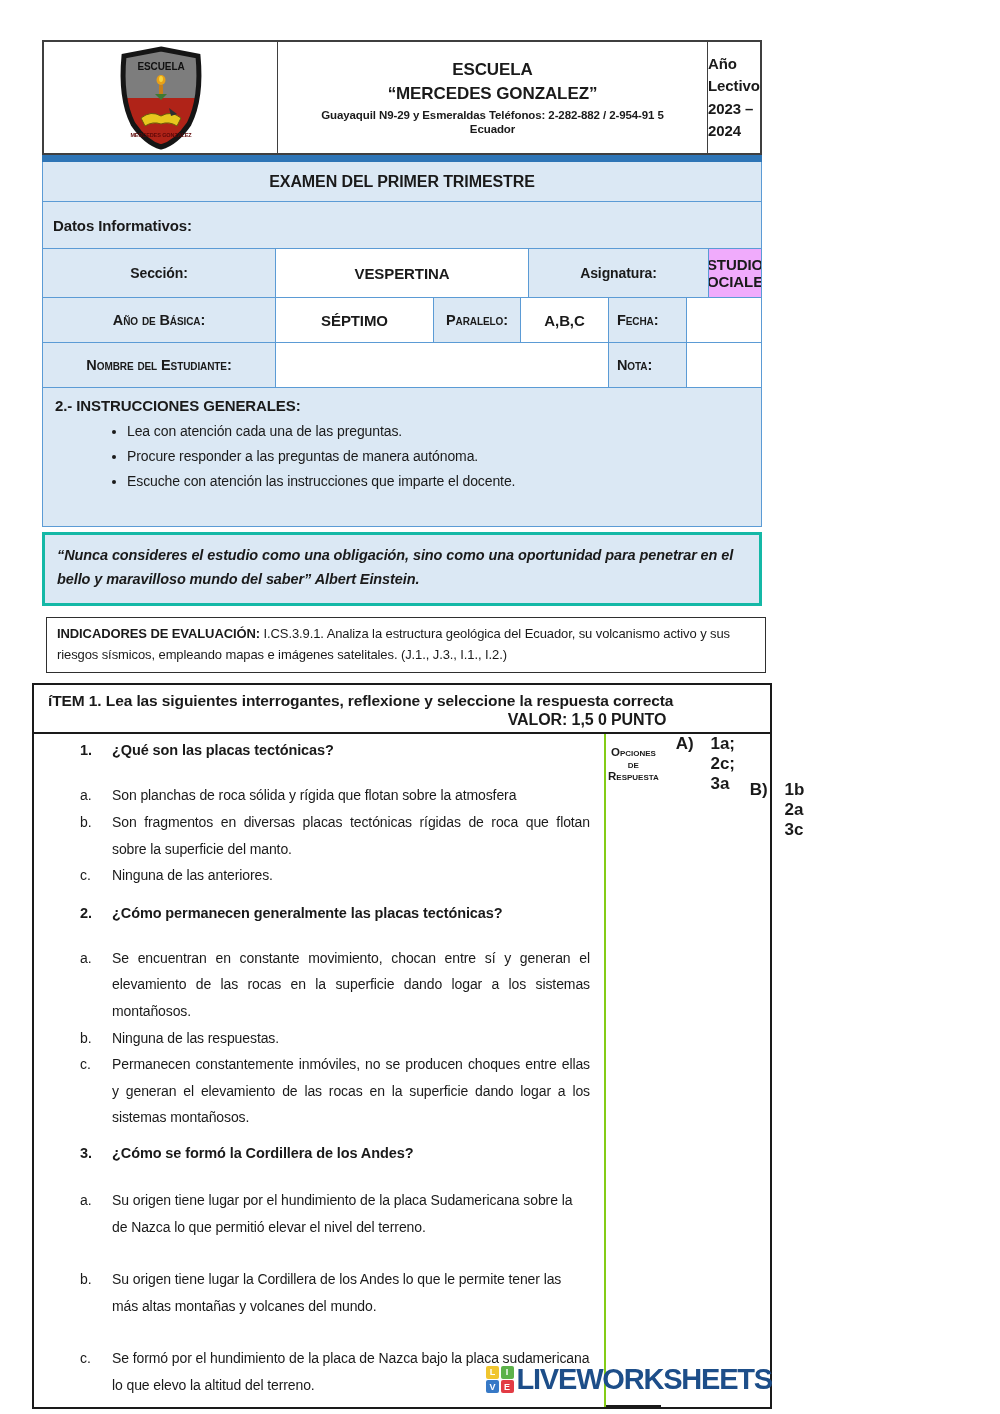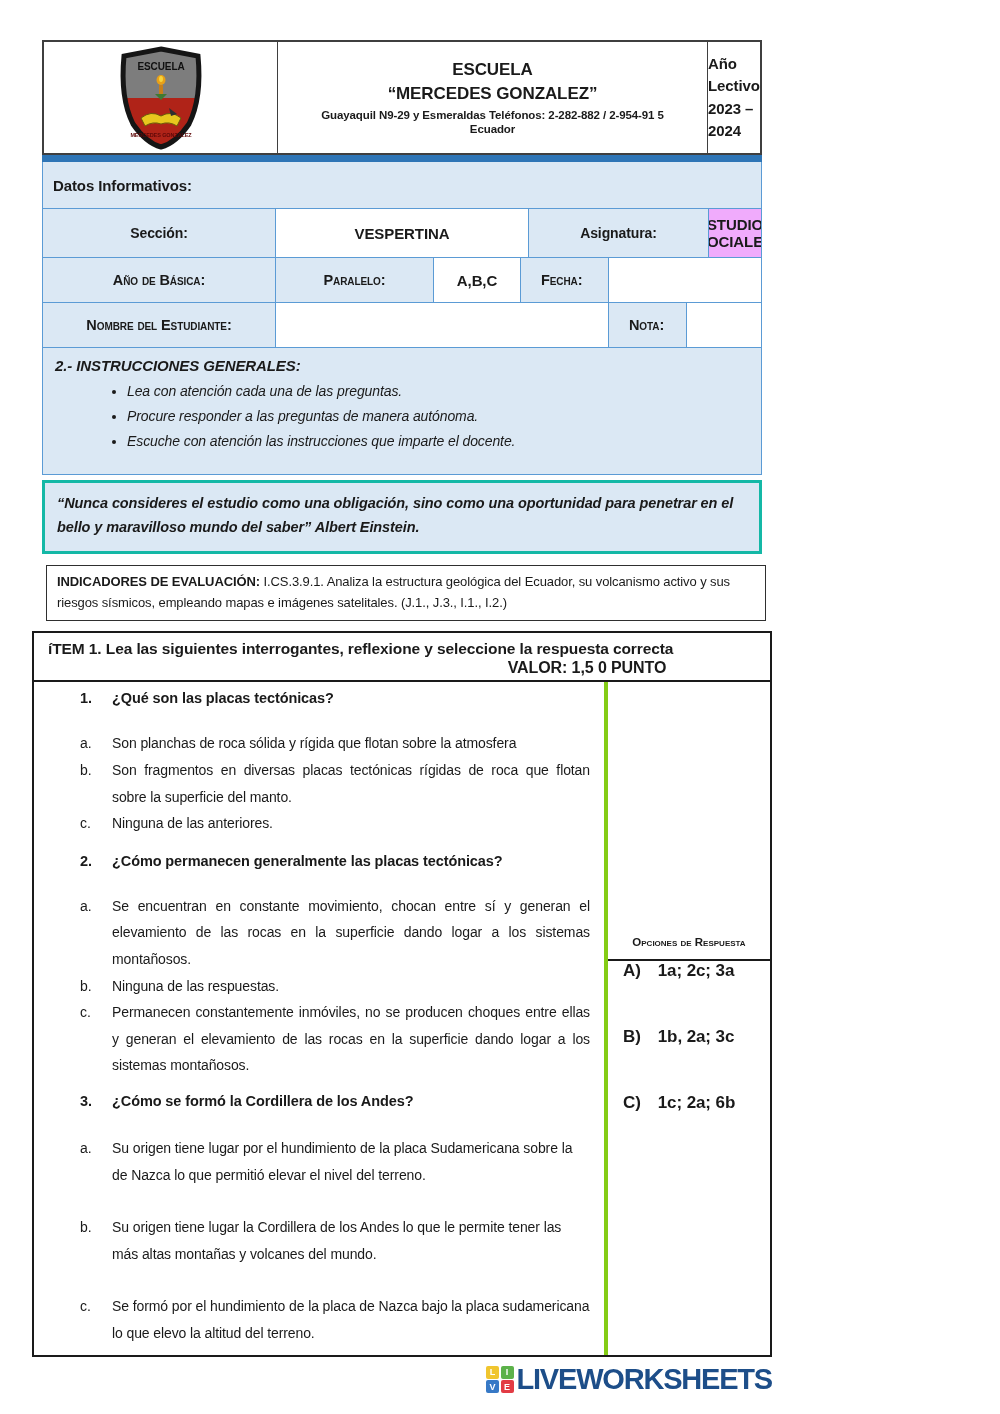--- a/index.html
+++ b/index.html
@@ -44,22 +44,22 @@
   .grid-row.r3 { grid-template-columns:233px 333px 78px auto; height:45px; }
   .cell {
     display:flex; align-items:center; justify-content:center;
     border-right:1px solid #5b9bd5; overflow:hidden;
   }
   .cell:last-child { border-right:none; }
   .cell.lbl { background:#dbe8f4; font-weight:bold; font-size:14px; }
   .cell.sc { font-variant:small-caps; font-size:14.5px; }
   .cell.val { background:#ffffff; font-weight:bold; font-size:15px; }
   .cell.lblbg { background:#f0abfc; font-weight:bold; font-size:15px; }
-  .cell.left { justify-content:flex-start; padding-left:20px; }
-  .instr-section { background:#dbe8f4; padding:9px 14px 16px 12px;font-style:italic; }
+  .cell.left { justify-content:flex-start; padding-left:8px; }
+  .instr-section { background:#dbe8f4; padding:9px 14px 28px 12px; }
   .instr-title { font-weight:bold; font-size:15px; }
   .instr-list { margin:9px 0 0 72px; font-size:14px; }
   .instr-list li { margin-bottom:9px; }
 
   
   .quote-box {
     margin:5px 42px 0 42px; border:3px solid #14b8a6; background:#dbe8f4;
     padding:9px 12px 11px 12px; font-weight:bold; font-style:italic;
     font-size:14.5px; line-height:1.65;
   }
@@ -79,21 +79,21 @@
   .item-body { display:grid; grid-template-columns:1fr 166px; min-height:663px; }
   .q-area { padding:8px 14px 8px 46px; }
   .q-head { display:flex; font-weight:bold; font-size:14.5px; }
   .q-head .qnum { width:32px; flex:none; }
   .choice { display:flex; font-size:14px; line-height:1.9; }
   .choice .m { width:32px; flex:none; }
   .choice .t { flex:1; }
   .choice .t.justify { text-align:justify; }
   .gap24 { height:24px; } .gap16 { height:16px; } .gap14 { height:14px; } .gap26 { height:26px; }
 
-  .opt-col { border-left:4px solid #84cc16; display:flex; flex-direction:column;justify-content:center; }
+  .opt-col { border-left:2px solid #84cc16; display:flex; flex-direction:row; }
   .opt-header {
     font-weight:bold; font-size:11.5px; font-variant:small-caps; letter-spacing:0;
     text-align:center; padding:12px 2px 11px 2px; border-bottom:2px solid #1a1a1a;
   }
   .opt-item { display:flex; gap:17px; font-weight:bold; font-size:17px; margin-left:15px; }
   .opt-item:first-of-type { margin-top:190px; }
   .opt-item + .opt-item { margin-top:46px; }
 
   
   .footer-logo {
@@ -152,31 +152,33 @@
     </div>
     <div class="header-cell">
       <div class="year-label">Año Lectivo</div>
       <div class="year-value">2023 – 2024</div>
     </div>
   </div>
 
   <div class="blue-bar"></div>
 
   <div class="info-block">
+    <div class="exam-title-row">EXAMEN DEL PRIMER TRIMESTRE</div>
     <div class="datos-row">Datos Informativos:</div>
 
     <div class="grid-row r1">
       <div class="cell lbl">Sección:</div>
       <div class="cell val">VESPERTINA</div>
       <div class="cell lbl">Asignatura:</div>
       <div class="cell lblbg">ESTUDIOS SOCIALES</div>
     </div>
 
     <div class="grid-row r2">
       <div class="cell lbl sc">Año de Básica:</div>
+      <div class="cell val">SÉPTIMO</div>
       <div class="cell lbl sc">Paralelo:</div>
       <div class="cell val">A,B,C</div>
       <div class="cell lbl sc left">Fecha:</div>
       <div class="cell val"></div>
     </div>
 
     <div class="grid-row r3">
       <div class="cell lbl sc">Nombre del Estudiante:</div>
       <div class="cell val"></div>
       <div class="cell lbl sc left">Nota:</div>

